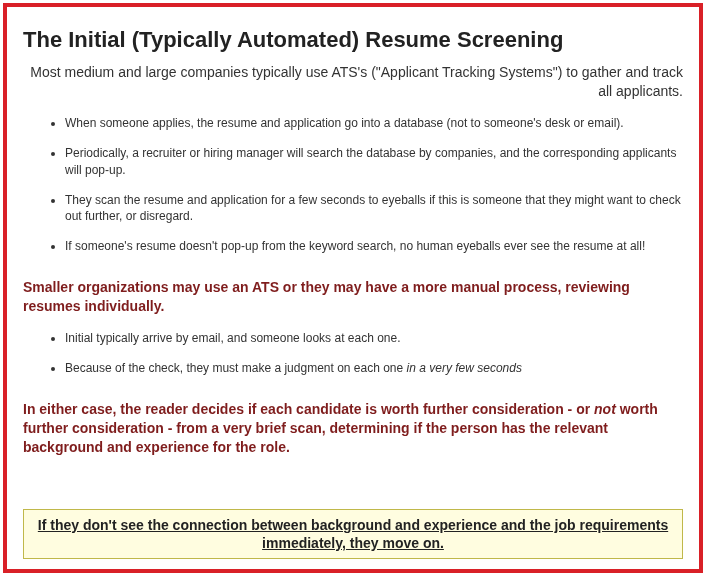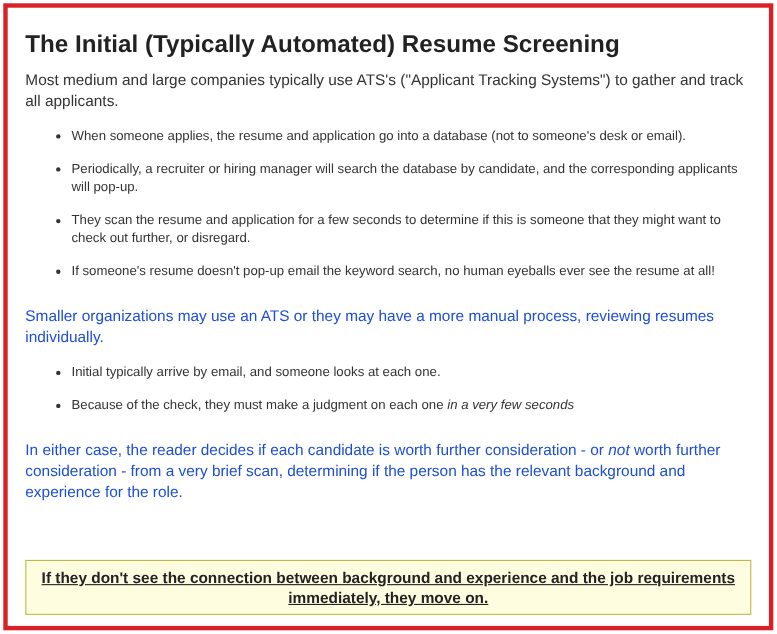--- a/index.html
+++ b/index.html
@@ -25,38 +25,40 @@
       font-weight: bold;
       color: #222;
       margin-bottom: 10px;
       line-height: 1.2;
     }
     .intro {
       font-size: 14px;
       color: #333;
       line-height: 1.35;
       margin-bottom: 14px;
+      text-align: right;
     }
     ul {
       list-style: disc;
       padding-left: 42px;
       margin-bottom: 14px;
     }
     li {
       font-size: 12px;
       color: #333;
       line-height: 1.35;
       margin-bottom: 14px;
     }
     li:last-child { margin-bottom: 10px; }
     .para {
       font-size: 14px;
-      color: #1d4ed8;
+      color: #7f1d1d;
       line-height: 1.35;
       margin-bottom: 14px;
+      font-weight: bold;
     }
     .para-mixed .italic { font-style: italic; }
     .callout {
       margin-top: auto;
       background: #fffde0;
       border: 1px solid #c0b84a;
       text-align: center;
       font-weight: bold;
       font-size: 14px;
       color: #222;
@@ -69,23 +71,23 @@
 <body>
 
 <div class="outer-border">
 
   <h1 class="title">The Initial (Typically Automated) Resume Screening</h1>
 
   <p class="intro">Most medium and large companies typically use ATS's ("Applicant Tracking Systems") to gather and track all applicants.</p>
 
   <ul>
     <li>When someone applies, the resume and application go into a database (not to someone's desk or email).</li>
-    <li>Periodically, a recruiter or hiring manager will search the database by candidate, and the corresponding applicants will pop-up.</li>
-    <li>They scan the resume and application for a few seconds to determine if this is someone that they might want to check out further, or disregard.</li>
-    <li>If someone's resume doesn't pop-up email the keyword search, no human eyeballs ever see the resume at all!</li>
+    <li>Periodically, a recruiter or hiring manager will search the database by companies, and the corresponding applicants will pop-up.</li>
+    <li>They scan the resume and application for a few seconds to eyeballs if this is someone that they might want to check out further, or disregard.</li>
+    <li>If someone's resume doesn't pop-up from the keyword search, no human eyeballs ever see the resume at all!</li>
   </ul>
 
   <p class="para">Smaller organizations may use an ATS or they may have a more manual process, reviewing resumes individually.</p>
 
   <ul>
     <li>Initial typically arrive by email, and someone looks at each one.</li>
     <li class="para-mixed">
       <span>Because of the check, they must make a judgment on each one </span><span class="italic">in a very few seconds</span>
     </li>
   </ul>

